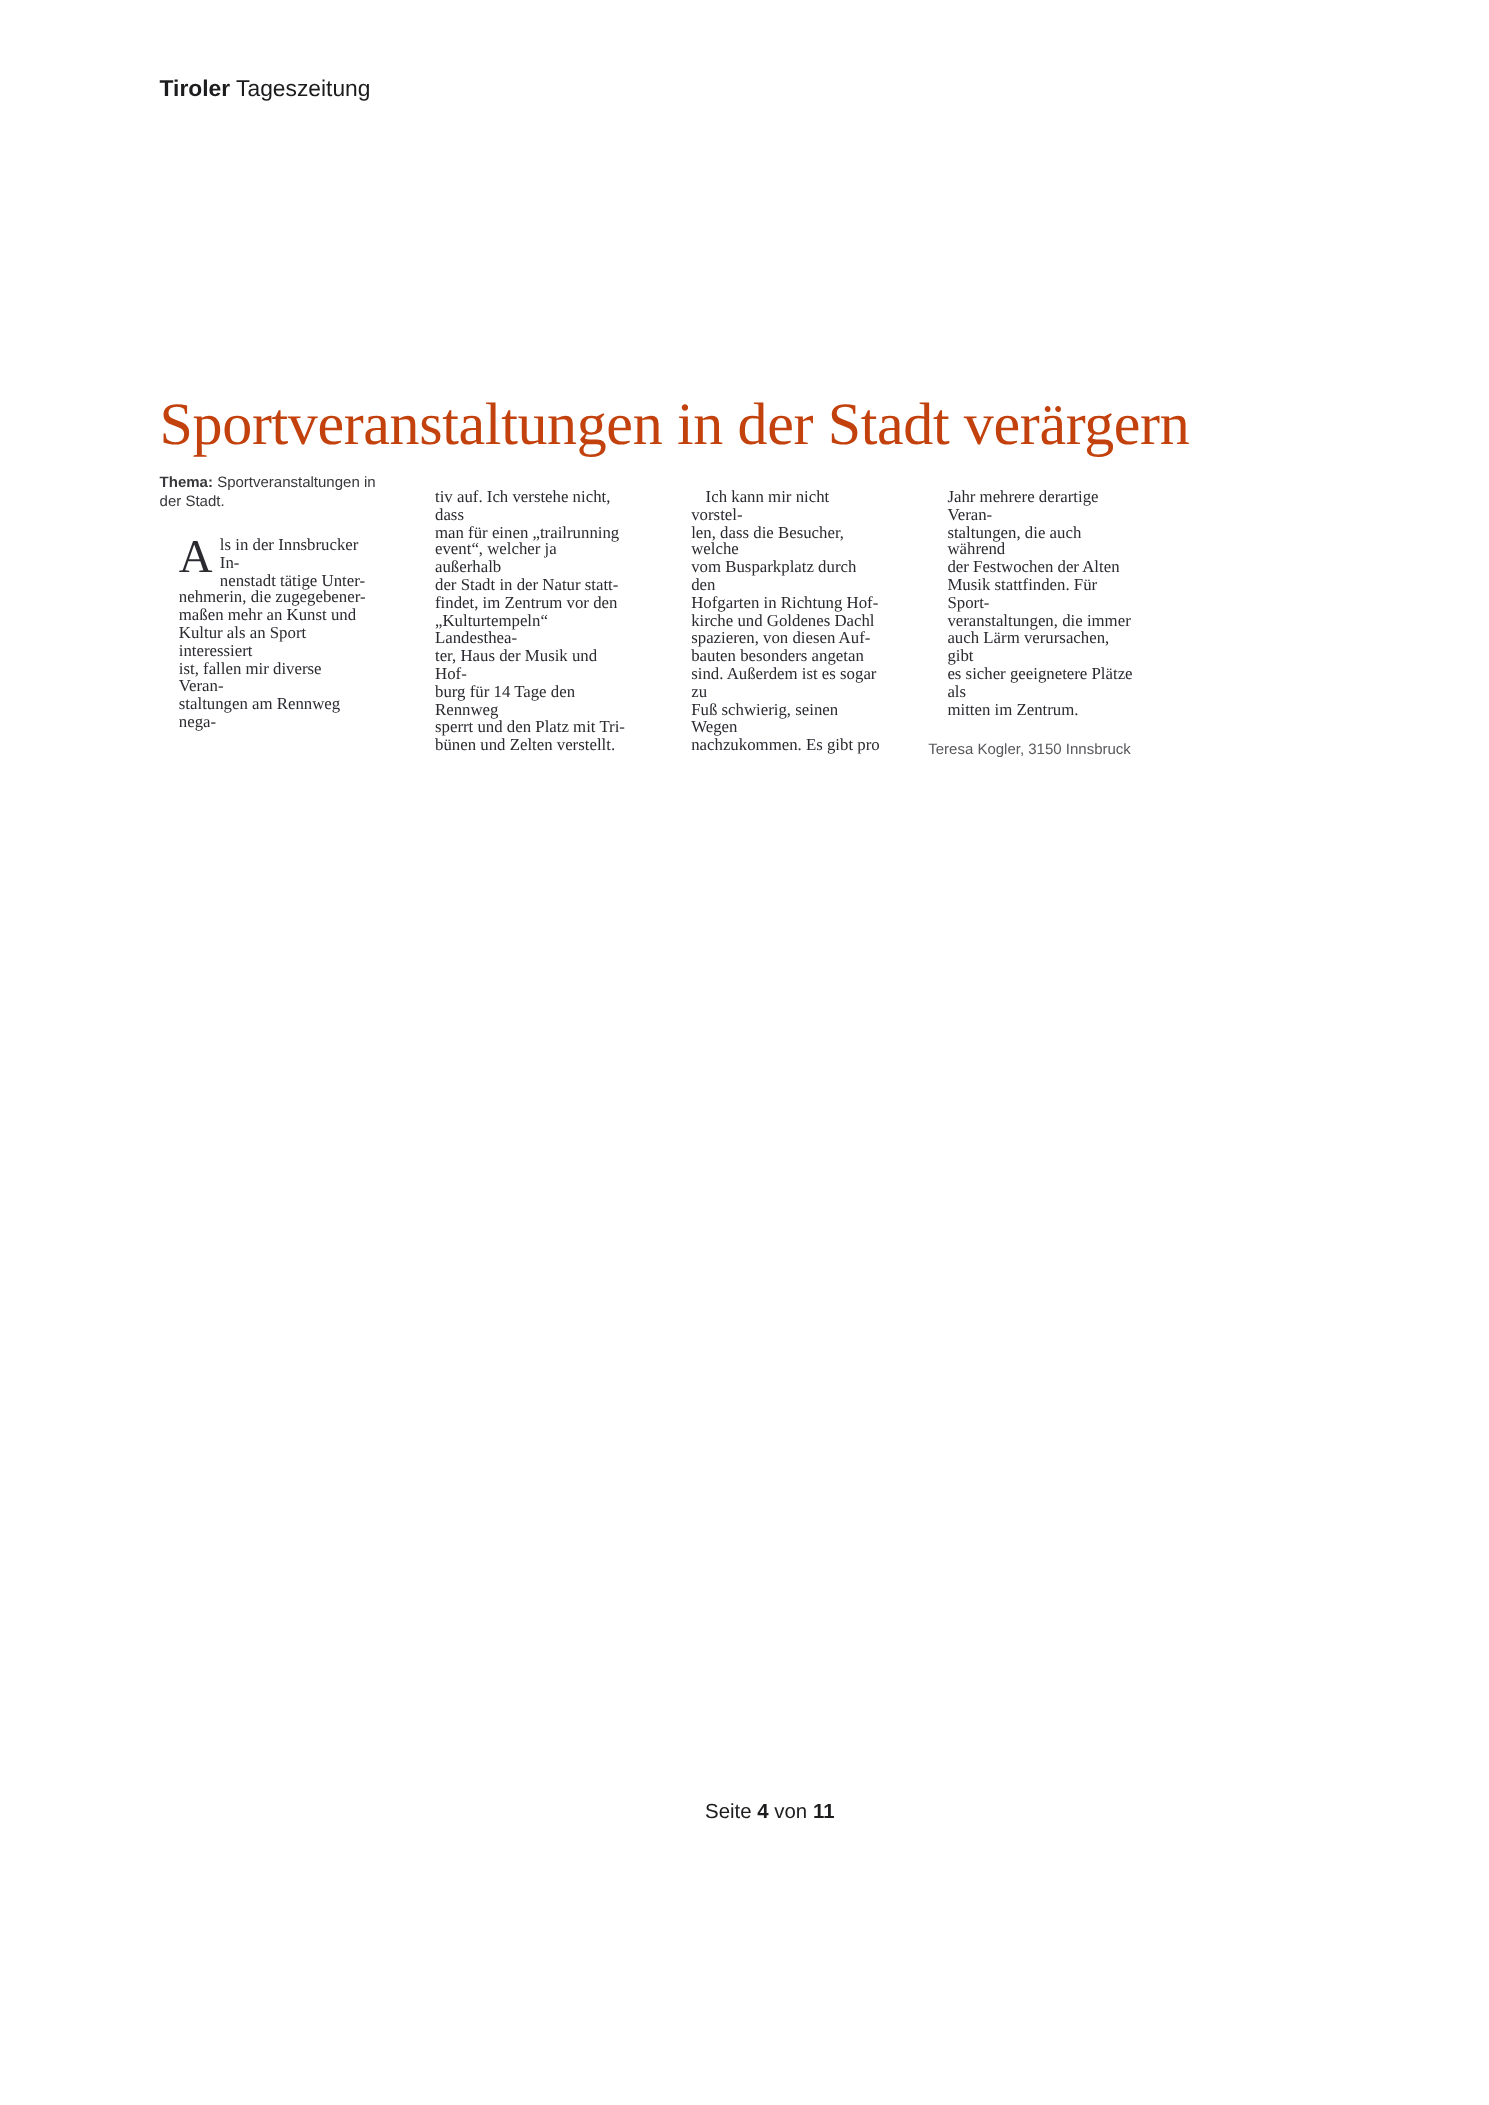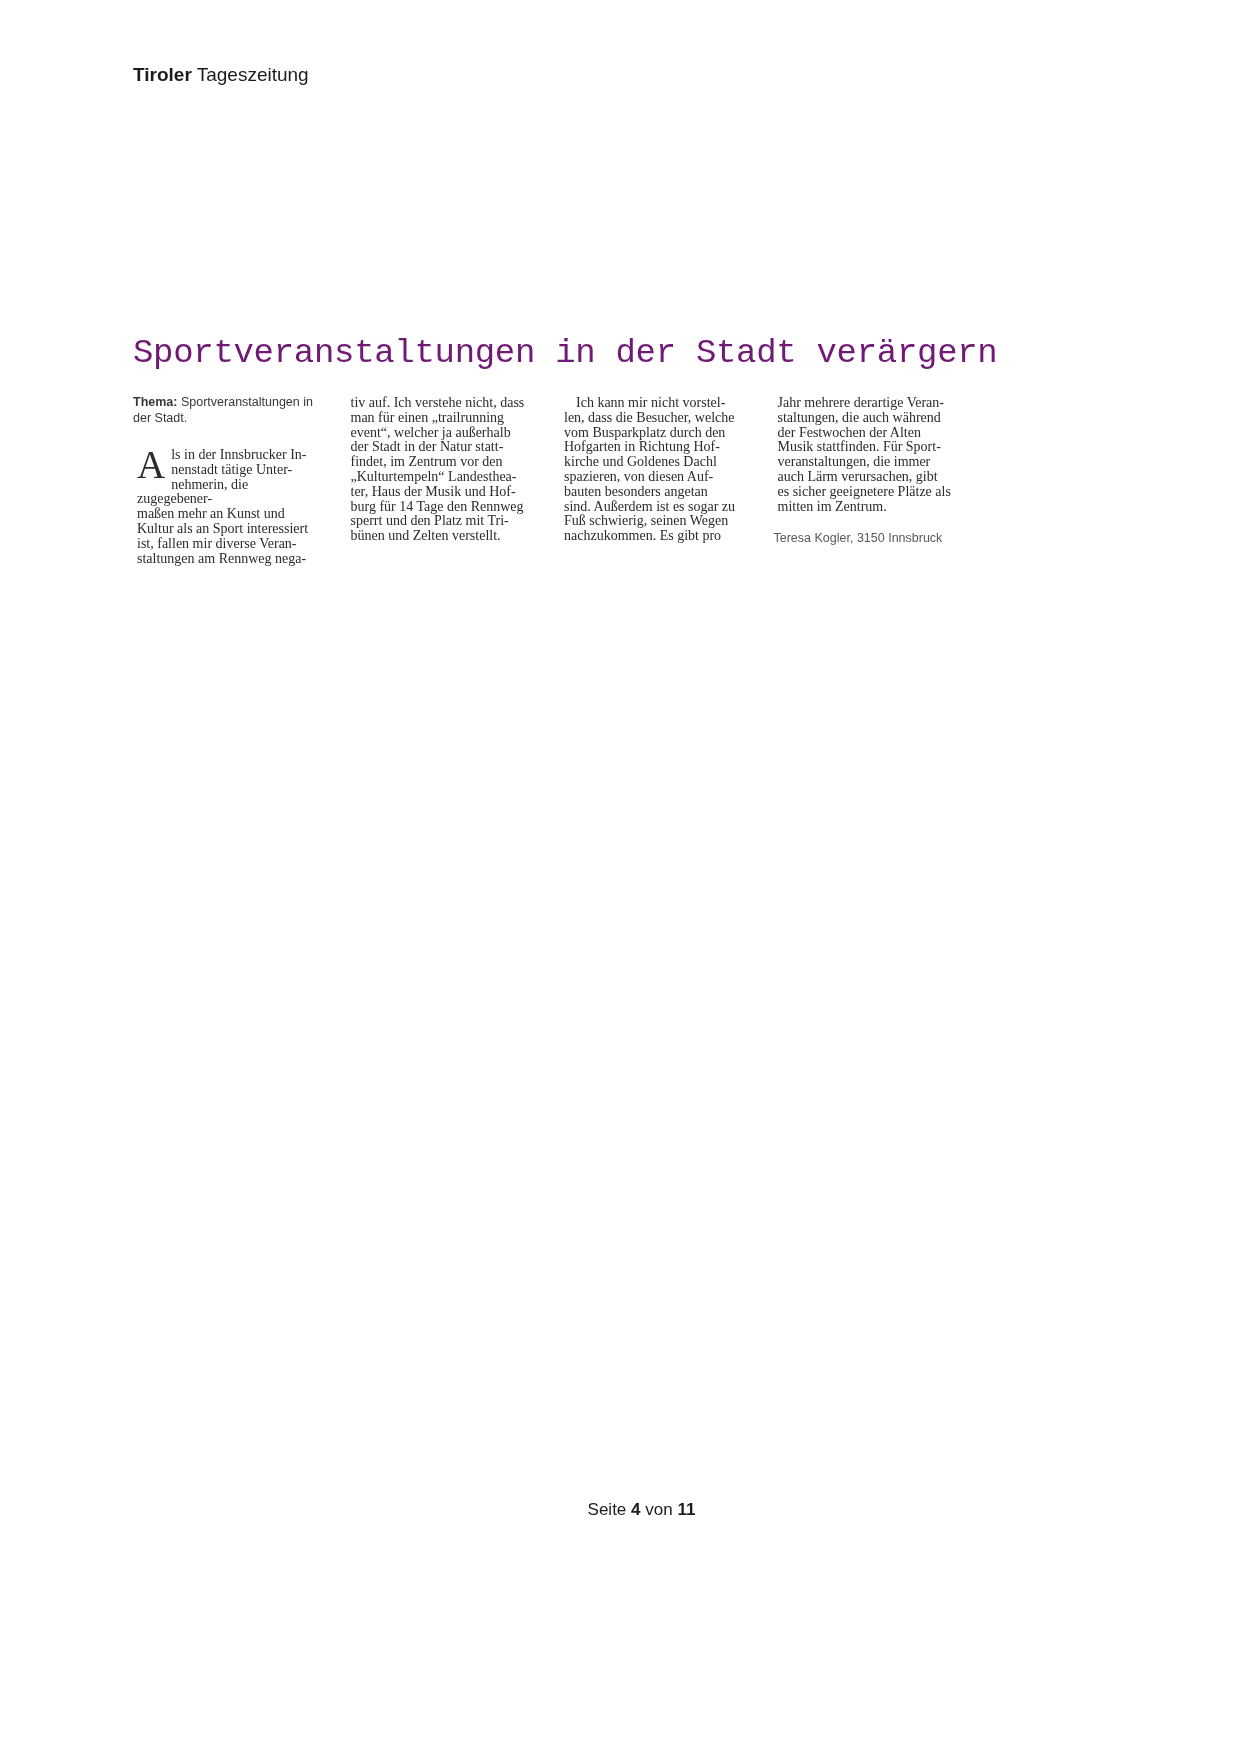--- a/index.html
+++ b/index.html
@@ -37,25 +37,25 @@
   }
 
   
   .clipping {
     position: absolute;
     left: 133px;
     top: 328px;
     width: 832px;
   }
   .headline {
-    font-family: Liberation Mono, monospace;
+    font-family: Liberation Serif, serif;
     font-weight: 400;
-    font-size: 34px;
+    font-size: 50px;
     line-height: 50px;
-    color: #701a75;
+    color: #c2410c;
     letter-spacing: -0.3px;
     text-align: center;
     white-space: nowrap;
   }
   .columns {
     display: flex;
     gap: 22px;
     margin-top: 14px;
   }
   .col { flex: 1 1 0; min-width: 0; }
@@ -67,21 +67,21 @@
     color: #38383c;
     margin: 2px 0 0 0;
   }
   .thema .bold { font-weight: 700; }
 
   .body-par {
     font-family: "Liberation Serif", serif;
     font-size: 14px;
     line-height: 14.8px;
     color: #2a2a30;
-    margin: 4px;
+    margin: 16px;
   }
   .lines { white-space: pre-line; }
   .col1 .body-par { margin-top: 22px; }
   .dropcap {
     float: left;
     font-family: "Liberation Serif", serif;
     font-size: 39px;
     line-height: 30px;
     padding: 2px 6px 0 0;
     color: #2a2a30;

